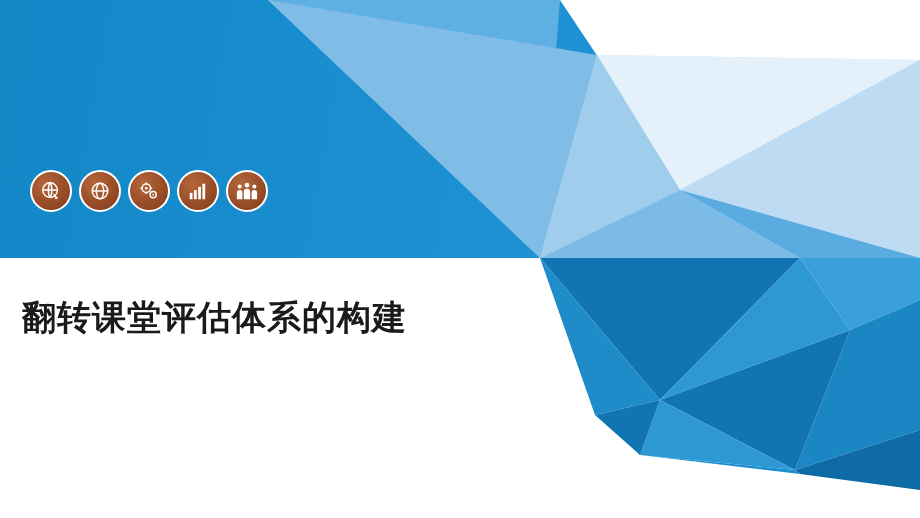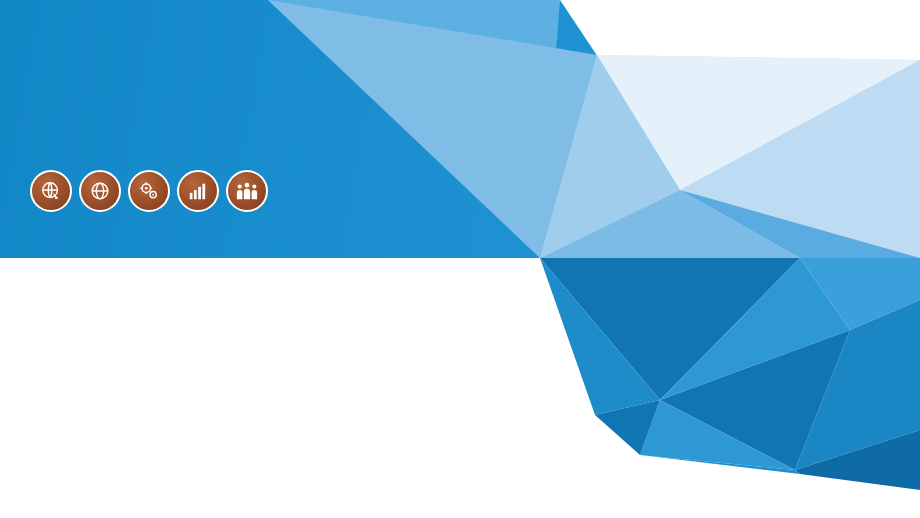--- a/index.html
+++ b/index.html
@@ -165,14 +165,15 @@
         <circle cx="5" cy="7" r="2.2"></circle>
         <path d="M2 21v-7a3 3 0 013-3 3 3 0 013 3v7z"></path>
         <circle cx="13" cy="5.6" r="2.5"></circle>
         <path d="M9.6 21v-8a3.4 3.4 0 013.4-3.4 3.4 3.4 0 013.4 3.4v8z"></path>
         <circle cx="21" cy="7" r="2.2"></circle>
         <path d="M18 21v-7a3 3 0 013-3 3 3 0 013 3v7z"></path>
       </svg>
     </div>
   </div>
 
+  <div class="title">翻转课堂评估体系的构建</div>
 
 </div>
 
 </body></html>

